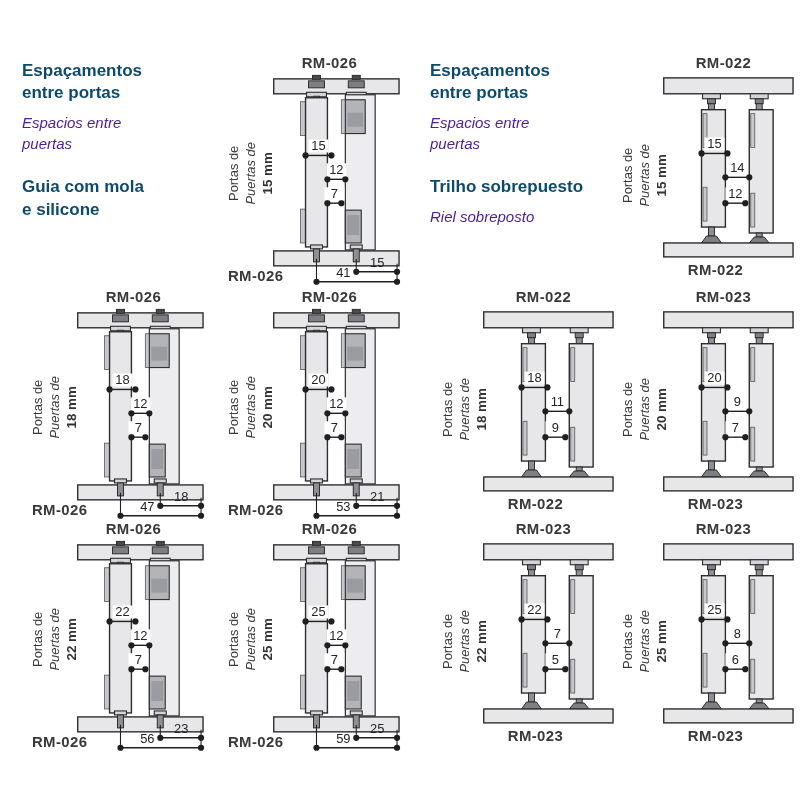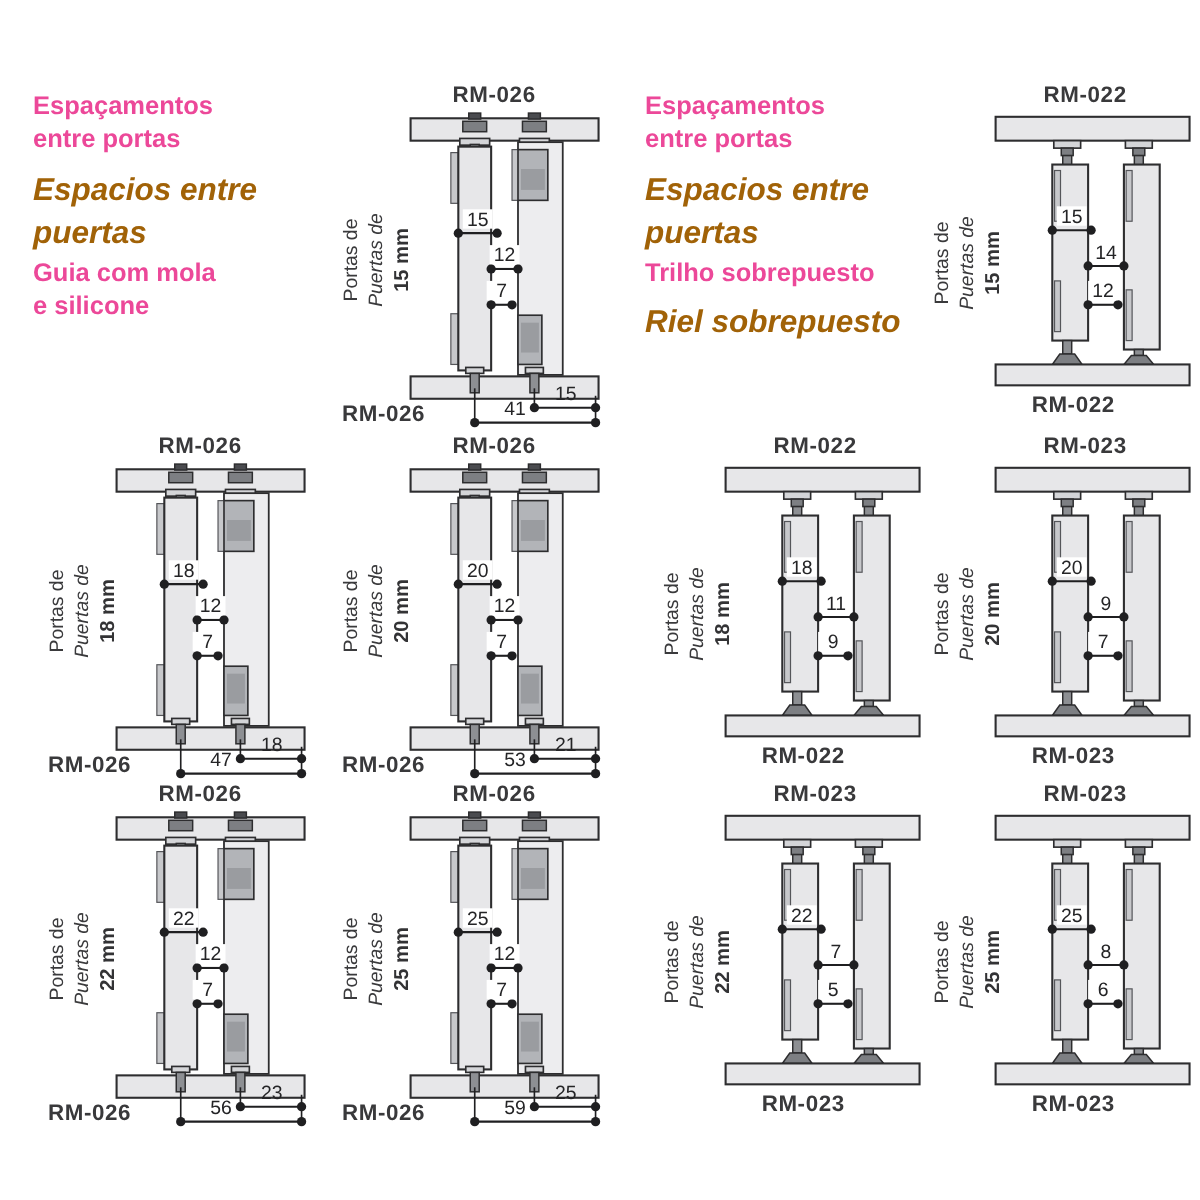--- a/index.html
+++ b/index.html
@@ -2,23 +2,23 @@
 <html><head>
 <meta charset="utf-8">
 <style>
   * { margin:0; padding:0; box-sizing:border-box; }
   html,body { background:#ffffff; }
   body { font-family:"Liberation Sans", sans-serif; color:#3a3a3c; }
   #canvas { position:relative; width:800px; height:800px; background:#ffffff; overflow:hidden; }
 
   
   .text-block { position:absolute; width:210px; }
-  .tb-heading { font-size:17px; font-weight:700; line-height:1.32; white-space:pre-line; color:#ec4899; }
-  .tb-sub { font-size:21px; font-style:italic; font-weight:700; line-height:1.38; white-space:pre-line; color:#a16207; margin-top:8px; }
-  .tb-heading.second { }
+  .tb-heading { font-size:17px; font-weight:700; line-height:1.32; white-space:pre-line; color:#0c4a6e; }
+  .tb-sub { font-size:15px; font-style:italic; font-weight:400; line-height:1.38; white-space:pre-line; color:#4c1d95; margin-top:8px; }
+  .tb-heading.second { margin-top:22px; }
 
   
   .cell { position:absolute; width:184px; }
   .cell svg { display:block; width:184px; height:auto; }
 
   
   .panel      { fill:#e7e7e9; stroke:#2d2d2f; stroke-width:1.4; }
   .panel-lite { fill:#ededef; stroke:#2d2d2f; stroke-width:1.2; }
   .plate      { fill:#d4d5d8; stroke:#2d2d2f; stroke-width:1.1; }
   .strip      { fill:#c7c8cb; stroke:#55565a; stroke-width:0.8; }
@@ -51,21 +51,21 @@
     <div class="tb-heading second">Guia com mola
 e silicone</div>
   </div>
 
   <div class="text-block" style="left:430px; top:60px;">
     <div class="tb-heading">Espaçamentos
 entre portas</div>
     <div class="tb-sub">Espacios entre
 puertas</div>
     <div class="tb-heading second">Trilho sobrepuesto</div>
-    <div class="tb-sub">Riel sobrepuesto</div>
+    <div class="tb-sub">Riel sobreposto</div>
   </div>
 
   <div class="cell" style="left:222px; top:54px;">
   <svg viewBox="0 0 185 235" xmlns="http://www.w3.org/2000/svg">
     <text class="t-title" x="108" y="14" text-anchor="middle">RM-026</text>
 
     <g>
       <text class="t-vert" transform="translate(16,120) rotate(-90)" text-anchor="middle">Portas de</text>
       <text class="t-vert-it" transform="translate(33,120) rotate(-90)" text-anchor="middle">Puertas de</text>
       <text class="t-vert-b" transform="translate(50,120) rotate(-90)" text-anchor="middle">15 mm</text>

